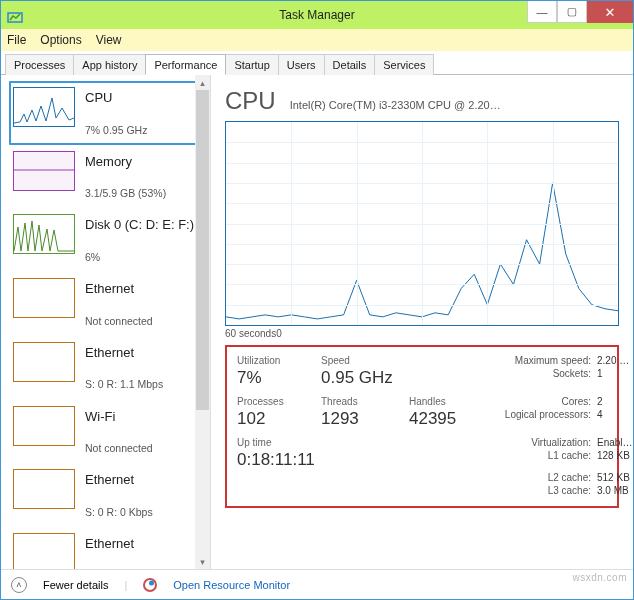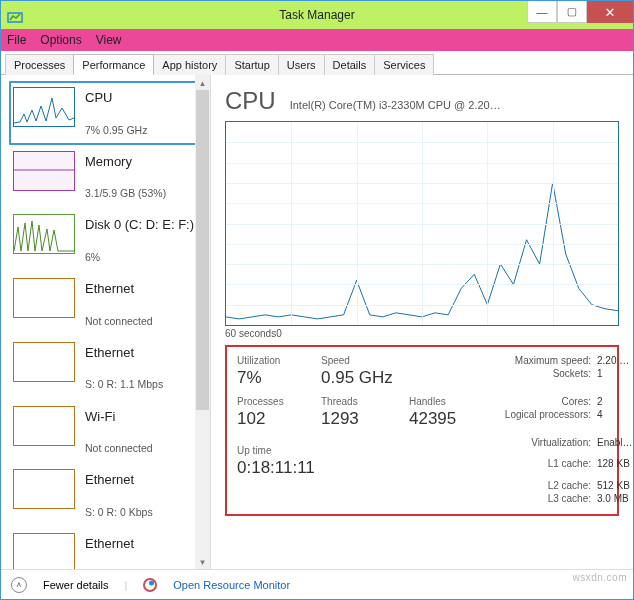--- a/index.html
+++ b/index.html
@@ -9,21 +9,21 @@
 
 .titlebar { height: 28px; background: #bef264; display: flex; align-items: center; justify-content: center; position: relative; }
 .titlebar .icon { position: absolute; left: 6px; top: 6px; width: 16px; height: 16px; }
 .titlebar .title { font-size: 12px; color: #222; }
 .titlebar .controls { position: absolute; right: 0; top: 0; display: flex; }
 .titlebar .ctrl { width: 30px; height: 22px; display: flex; align-items: center; justify-content: center; font-size: 11px; }
 .titlebar .ctrl.min, .titlebar .ctrl.max { background: #fff; border: 1px solid #ccc; border-top: none; color: #444; }
 .titlebar .ctrl.close { background: #c75050; color: #fff; width: 46px; font-size: 13px; }
 
 
-.menubar { height: 22px; padding-left: 6px; display: flex; align-items: center; gap: 14px; background: #ec4899; }
+.menubar { height: 22px; padding-left: 6px; display: flex; align-items: center; gap: 14px; background: #fef9c3; }
 .menubar span { font-size: 12px; color: #222; }
 
 
 .tabs { display: flex; border-bottom: 1px solid #bbb; background: #fff; padding-left: 4px; margin-top: 2px; }
 .tab { font-size: 11px; padding: 4px 8px 3px 8px; color: #222; border: 1px solid transparent; border-bottom: none; position: relative; top: 1px; background: #f4f4f4; border: 1px solid #ccc; border-bottom: none; margin-right: -1px; }
 .tab.active { background: #fff; border: 1px solid #bbb; border-bottom: 1px solid #fff; z-index: 2; }
 
 
 .body { flex: 1; display: flex; overflow: hidden; }
 
@@ -53,21 +53,21 @@
 .grid-v { position: absolute; top: 0; bottom: 0; border-left: 1px solid #e8f2f9; }
 .graph-footer { display: flex; justify-content: flex-start; font-size: 10px; color: #555; margin-top: 2px; }
 
 
 .stats { border: 2px solid #c33; margin-top: 6px; padding: 8px 10px 10px 10px; display: grid; grid-template-columns: 78px 82px 70px 106px 52px; column-gap: 6px; row-gap: 2px; font-size: 10px; color: #555; }
 .stats .lbl { font-size: 10px; color: #666; }
 .stats .val { font-size: 17px; color: #333; margin-bottom: 6px; }
 .stats .rlbl { font-size: 10px; color: #555; text-align: right; }
 .stats .rval { font-size: 10px; color: #333; text-align: left; white-space: nowrap; }
 .stats .uptime { font-size: 17px; color: #333; grid-column: 1 / 4; }
-.stats .wide { grid-column: 1 / 4; margin-top: 8px; }
+.stats .wide { grid-column: 1 / 4; }
 
 
 .footer { height: 30px; border-top: 1px solid #ddd; display: flex; align-items: center; gap: 16px; padding-left: 10px; font-size: 11px; }
 .footer .circ { width: 16px; height: 16px; border: 1px solid #888; border-radius: 50%; display: flex; align-items: center; justify-content: center; font-size: 9px; color: #555; }
 .footer .link { color: #1565c0; }
 .rm-icon { display: inline-block; width: 14px; height: 14px; position: relative; }
 .rm-icon::before { content: ""; position: absolute; inset: 0; border: 2px solid #c75050; border-radius: 50%; }
 .rm-icon::after { content: ""; position: absolute; left: 50%; top: 50%; width: 5px; height: 5px; background: #2b88d8; border-radius: 50%; transform: translate(-20%, -90%); }
 
 .watermark { position: absolute; right: 6px; bottom: 16px; font-size: 10px; color: #bbb; letter-spacing: .5px; }
@@ -95,22 +95,22 @@
   </div>
 
   <div class="menubar">
     <span>File</span>
     <span>Options</span>
     <span>View</span>
   </div>
 
   <div class="tabs">
     <div class="tab">Processes</div>
+    <div class="tab">App history</div>
     <div class="tab active">Performance</div>
-    <div class="tab">App history</div>
     <div class="tab">Startup</div>
     <div class="tab">Users</div>
     <div class="tab">Details</div>
     <div class="tab">Services</div>
   </div>
 
   <div class="body">
 
     <div class="sidebar">
       <div class="side-item selected">

